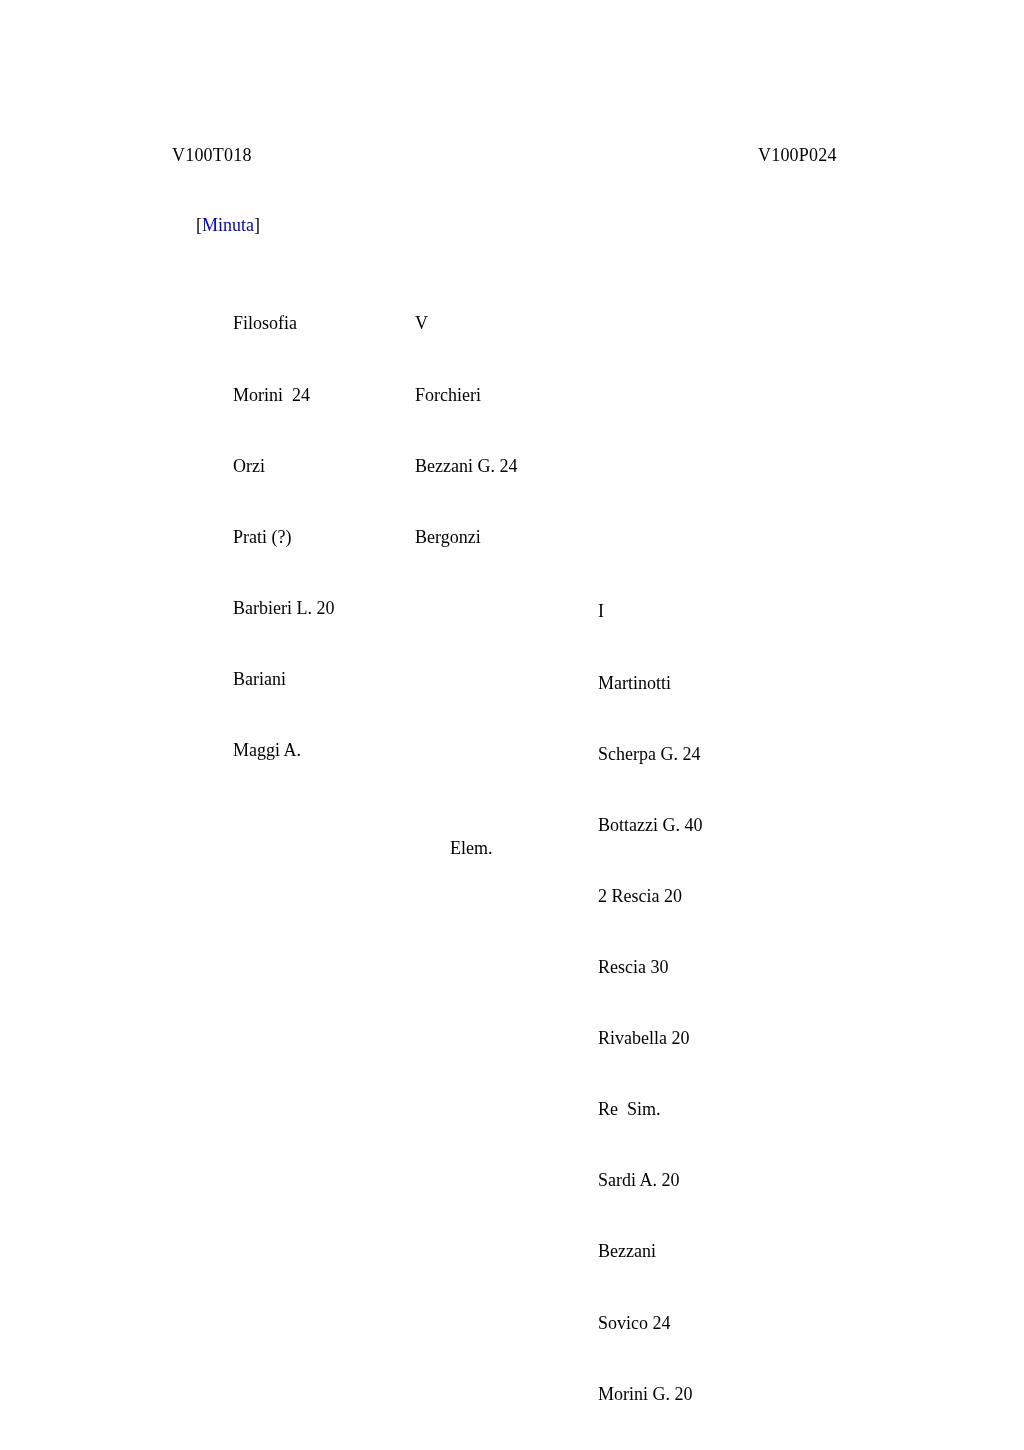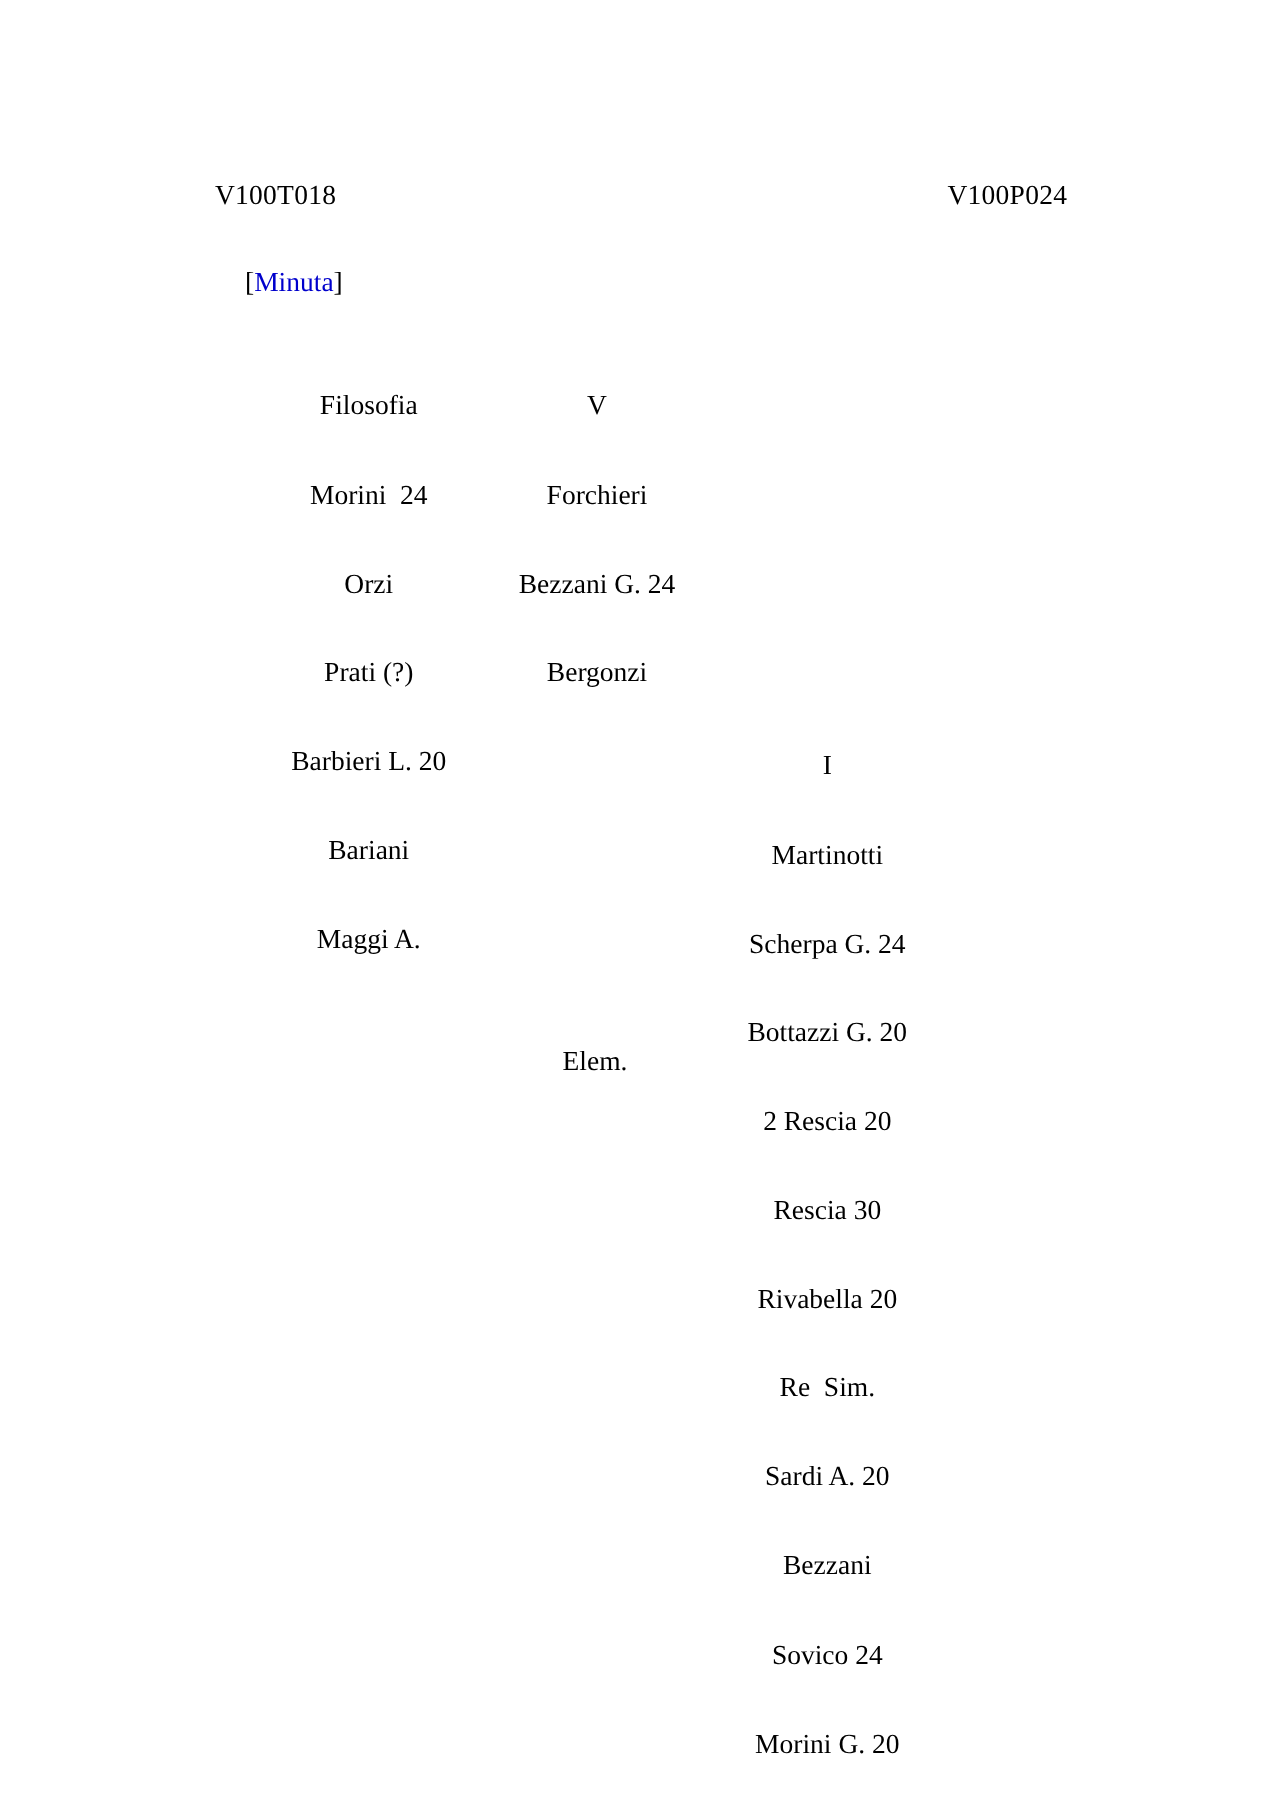--- a/index.html
+++ b/index.html
@@ -6,25 +6,24 @@
     margin: 0;
     padding: 0;
     background: #ffffff;
   }
   .page {
     position: relative;
     width: 1024px;
     height: 1450px;
     background: #ffffff;
     font-family: "Liberation Serif", "DejaVu Serif", serif;
-    font-size: 22px;
+    font-size: 18px;
     line-height: 23.7px;
     color: #000000;
     overflow: hidden;
-    text-align: center;
   }
   .abs { position: absolute; }
   .line { white-space: pre; }
   .code { letter-spacing: 0.2px; }
   .minuta-label {
     color: var(--link_blue, #0000cc);
     text-decoration: none;
     cursor: pointer;
   }
   .struck {
@@ -63,21 +62,21 @@
     <div class="line">Bergonzi</div>
   </div>
 
 
 
 
   <div class="abs col" style="left:598px; top:553px;">
     <div class="line">I</div>
     <div class="line">Martinotti</div>
     <div class="line">Scherpa G. 24</div>
-    <div class="line">Bottazzi G. 20</div>
+    <div class="line">Bottazzi G. 40</div>
     <div class="line">2 Rescia 20</div>
     <div class="line">Rescia 30</div>
     <div class="line">Rivabella 20</div>
     <div class="line">Re  Sim.</div>
     <div class="line">Sardi A. 20</div>
     <div class="line">Bezzani</div>
     <div class="line">Sovico 24</div>
     <div class="line">Morini G. 20</div>
     
     

